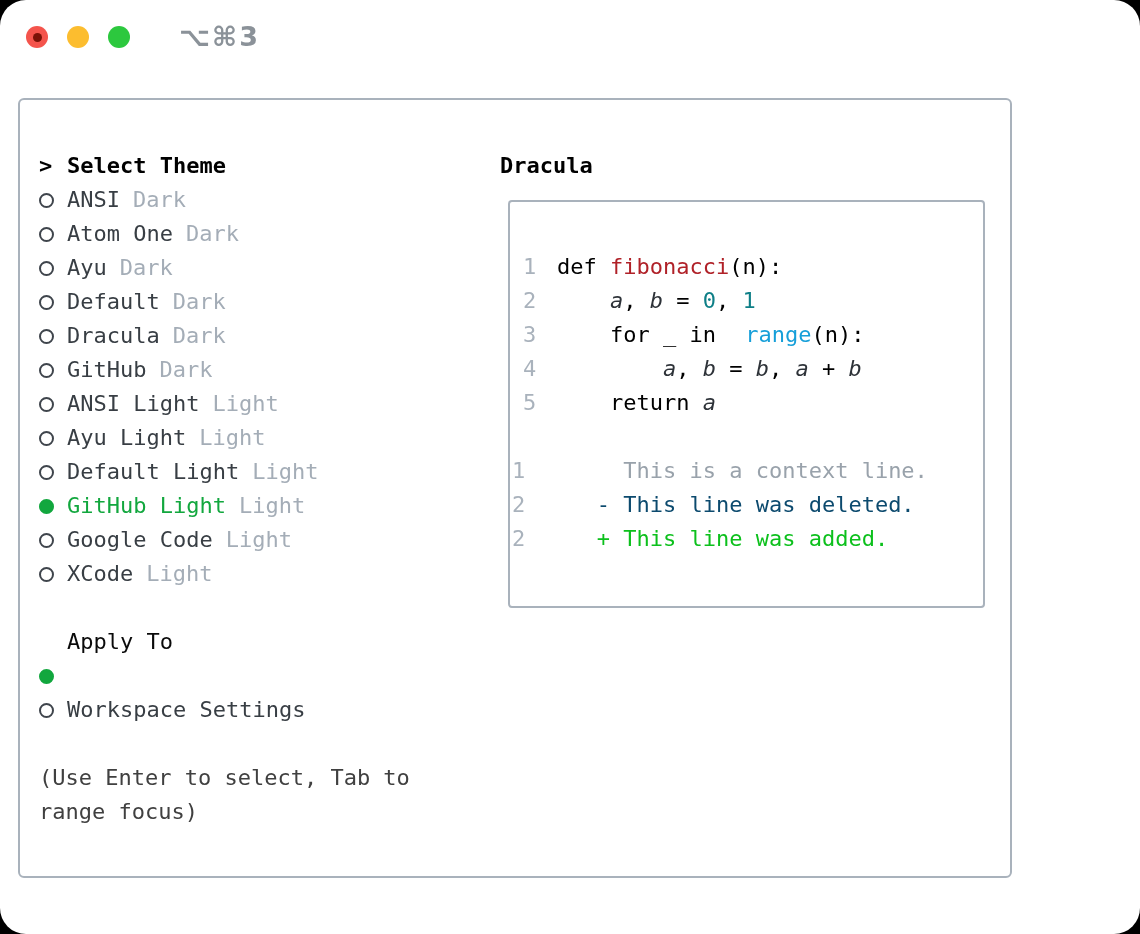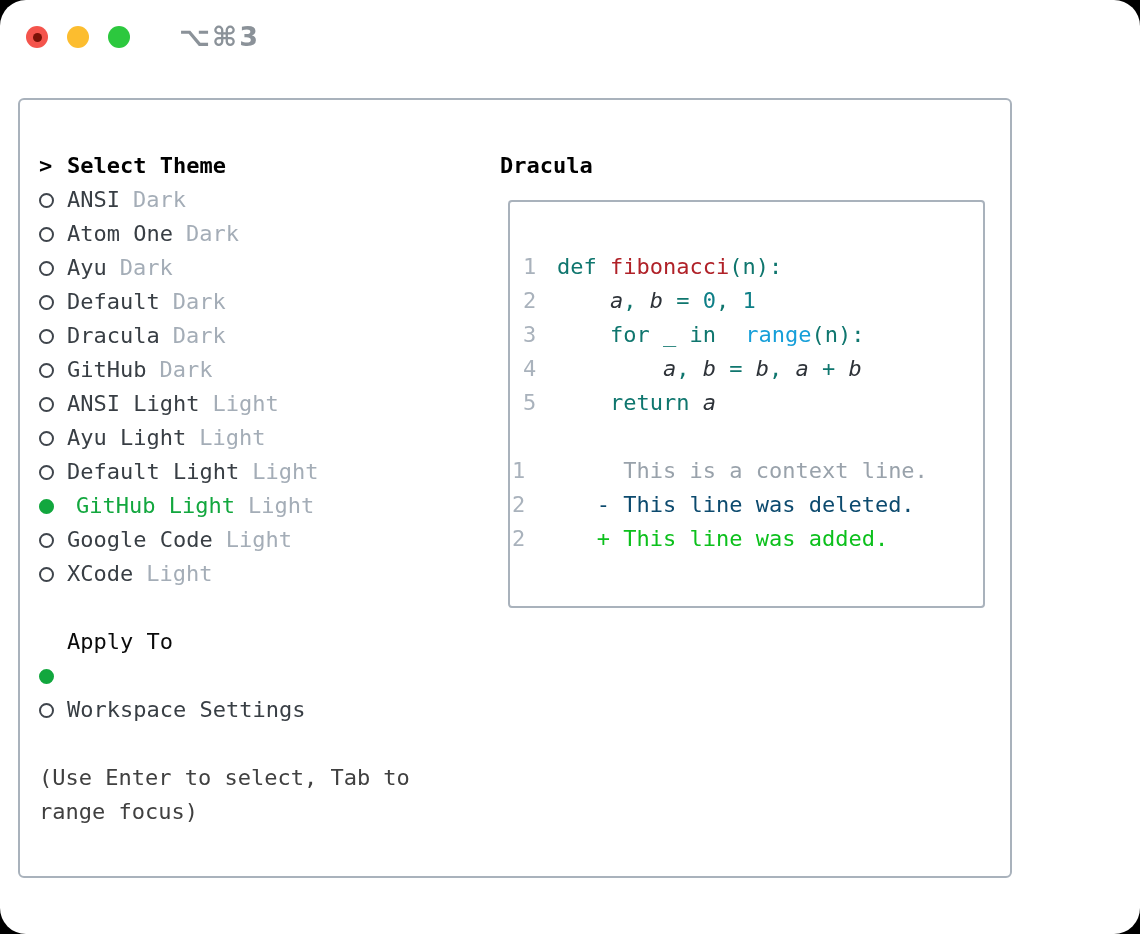--- a/index.html
+++ b/index.html
@@ -25,35 +25,35 @@
   .left-col{left:19px;top:49px;}
   .right-col{left:480px;top:49px;}
   .row{height:34px;line-height:34px;}
   .spacer{height:34px;}
   .icon-col{display:inline-block;width:28px;}
   .prompt{font-weight:700;color:#000;}
   .picker-title{font-weight:700;color:#000;}
   .radio{display:inline-block;width:15px;height:15px;box-sizing:border-box;border:2px solid #3f454c;border-radius:50%;vertical-align:-1px;}
   .option-row .label{color:#383e44;}
   .option-row .variant{color:#a4adb7;margin-left:13px;}
-  .option-row.selected .label{color:#12a73e;margin-left:9px;}
+  .option-row.selected .label{color:#12a73e;}
   .option-row.selected .radio{background:#12a73e;border-color:#12a73e;}
   .apply-title{color:#0a0a0a;}
   .hint{color:#404040;height:34px;line-height:34px;}
   
   .preview-title{font-weight:700;color:#000;height:34px;line-height:34px;}
   .preview-box{
     margin-left:8px;margin-top:17px;width:477px;height:408px;
     border:2px solid #a9b2bc;border-radius:4px;box-sizing:border-box;
     padding:48px 0 0 13px;overflow:hidden;
   }
   .pl{height:34px;line-height:34px;white-space:pre;font-size:22px;}
   .lineno{display:inline-block;width:34px;color:#a9b2bc;}
   .pl.diff .lineno{margin-left:-11px;width:45px;}
-  .seg-plain{color:#0f766e;}
+  .seg-plain{color:#000000;}
   .seg-var{color:#2d3238;font-style:italic;}
   .seg-func{color:#b02128;}
   .seg-num{color:#0e7f87;}
   .seg-builtin{color:#169fd9;margin-left:16px;}
   .seg-context{color:#99a2ab;}
   .seg-deleted{color:#0c4a6e;}
   .seg-added{color:#0cc01c;}
 </style>
 </head>
 <body>

